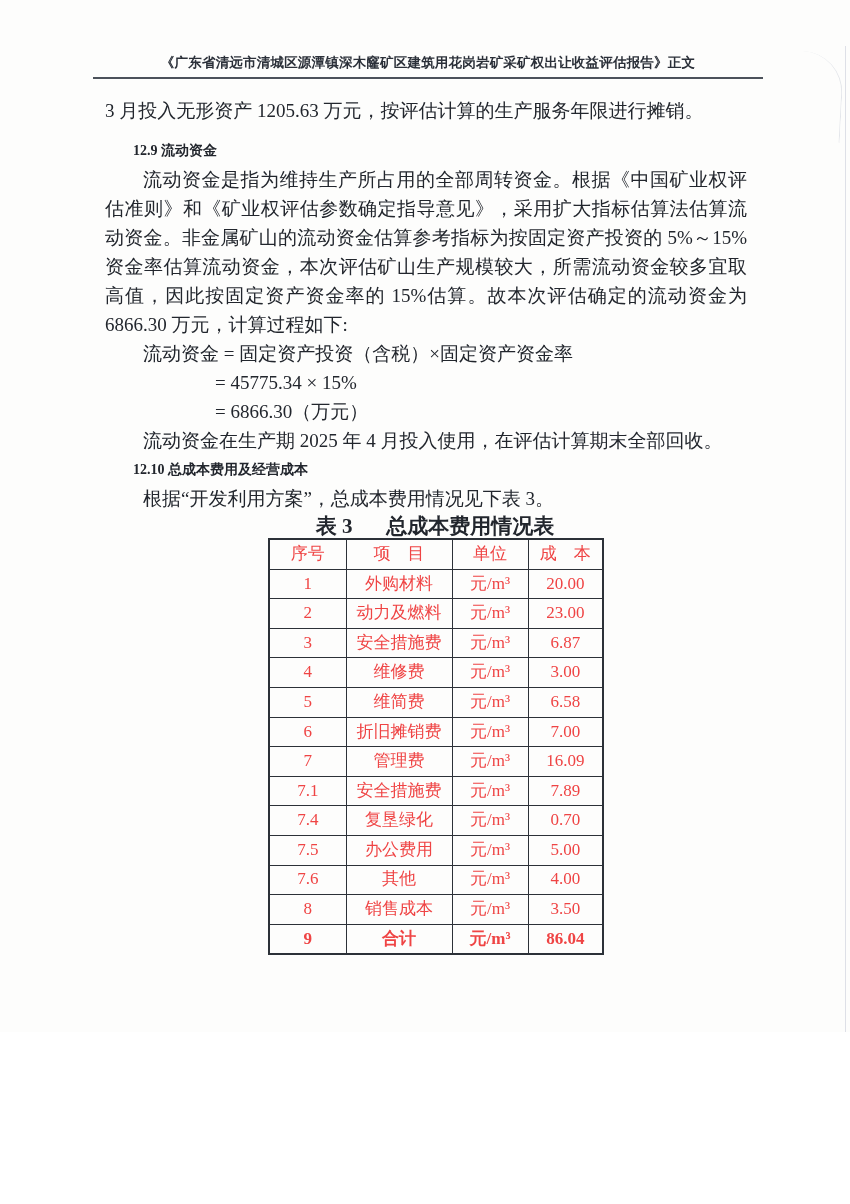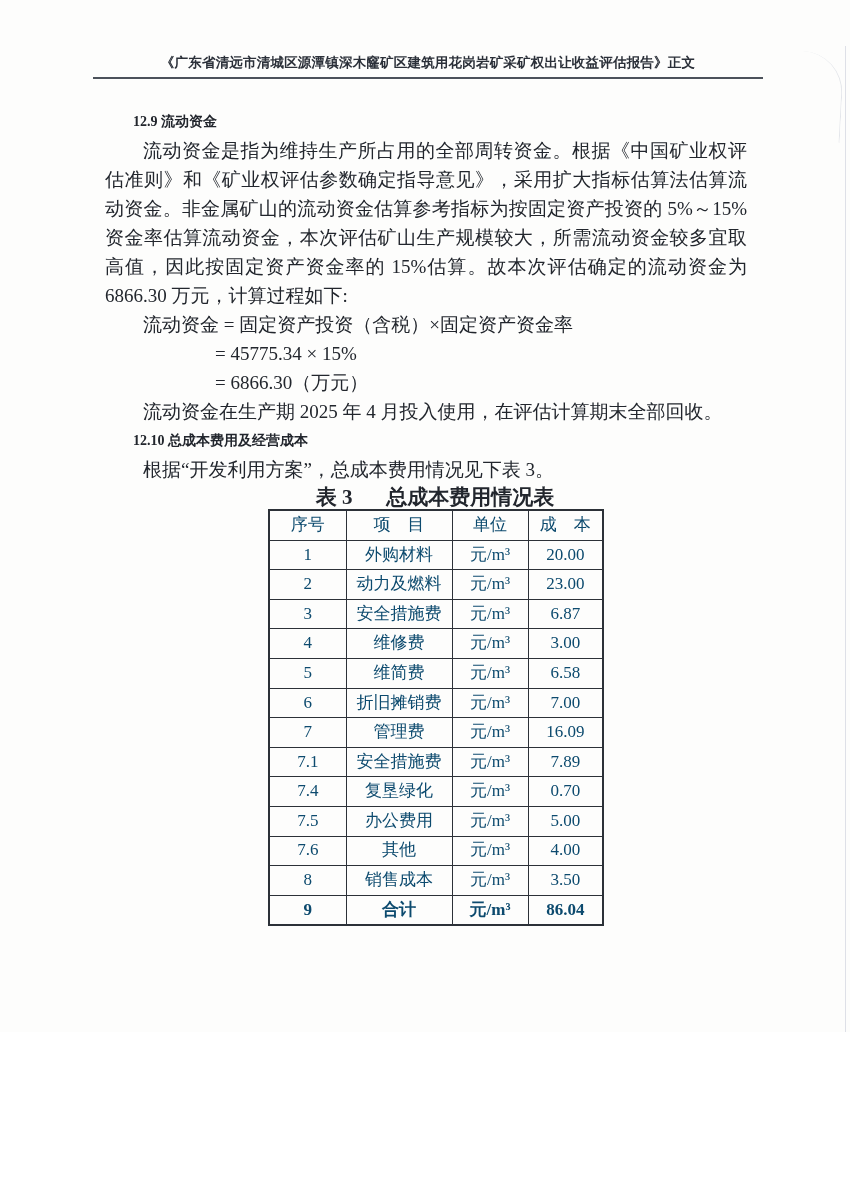--- a/index.html
+++ b/index.html
@@ -31,21 +31,21 @@
   .f2 { padding-left:110px; }
   
   .table-title {
     width:334px; margin:3px 0 2px 163px; text-align:center;
     font-size:21px; font-weight:bold; line-height:20px; text-indent:0;
   }
   .table-title .gap { display:inline-block; width:1.6em; }
   table.cost-table {
     margin-left:163px; border-collapse:collapse;
     border:2px solid #2c3138; table-layout:fixed; width:334px;
-    font-size:17px; color:#0c4a6e;
+    font-size:17px; color:#ef4444;
   }
   table.cost-table th, table.cost-table td {
     border:1px solid #2c3138; height:28.6px; padding:0 2px;
     text-align:center; font-weight:normal; line-height:1.1;
   }
   table.cost-table th { font-weight:normal; }
   table.cost-table tr.total-row td { font-weight:bold; }
   col.c-no { width:77px; } col.c-item { width:106px; }
   col.c-unit { width:76px; } col.c-cost { width:75px; }
   
@@ -78,20 +78,21 @@
 </head>
 <body>
 
 <div class="page">
 
   <header class="doc-header">
     <span>《广东省清远市清城区源潭镇深木窿矿区建筑用花岗岩矿采矿权出让收益评估报告》正文</span>
   </header>
 
   <main class="doc-body">
+    <p class="noindent">3 月投入无形资产 1205.63 万元，按评估计算的生产服务年限进行摊销。</p>
 
     <h2 class="heading mt">12.9 流动资金</h2>
     <p class="para">流动资金是指为维持生产所占用的全部周转资金。根据《中国矿业权评估准则》和《矿业权评估参数确定指导意见》，采用扩大指标估算法估算流动资金。非金属矿山的流动资金估算参考指标为按固定资产投资的 5%～15%资金率估算流动资金，本次评估矿山生产规模较大，所需流动资金较多宜取高值，因此按固定资产资金率的 15%估算。故本次评估确定的流动资金为 6866.30 万元，计算过程如下:</p>
     <p class="formula f1">流动资金 = 固定资产投资（含税）×固定资产资金率</p>
     <p class="formula f2">= 45775.34 × 15%</p>
     <p class="formula f2">= 6866.30（万元）</p>
     <p class="para">流动资金在生产期 2025 年 4 月投入使用，在评估计算期末全部回收。</p>
 
     <h2 class="heading">12.10 总成本费用及经营成本</h2>
     <p class="para">根据“开发利用方案”，总成本费用情况见下表 3。</p>

